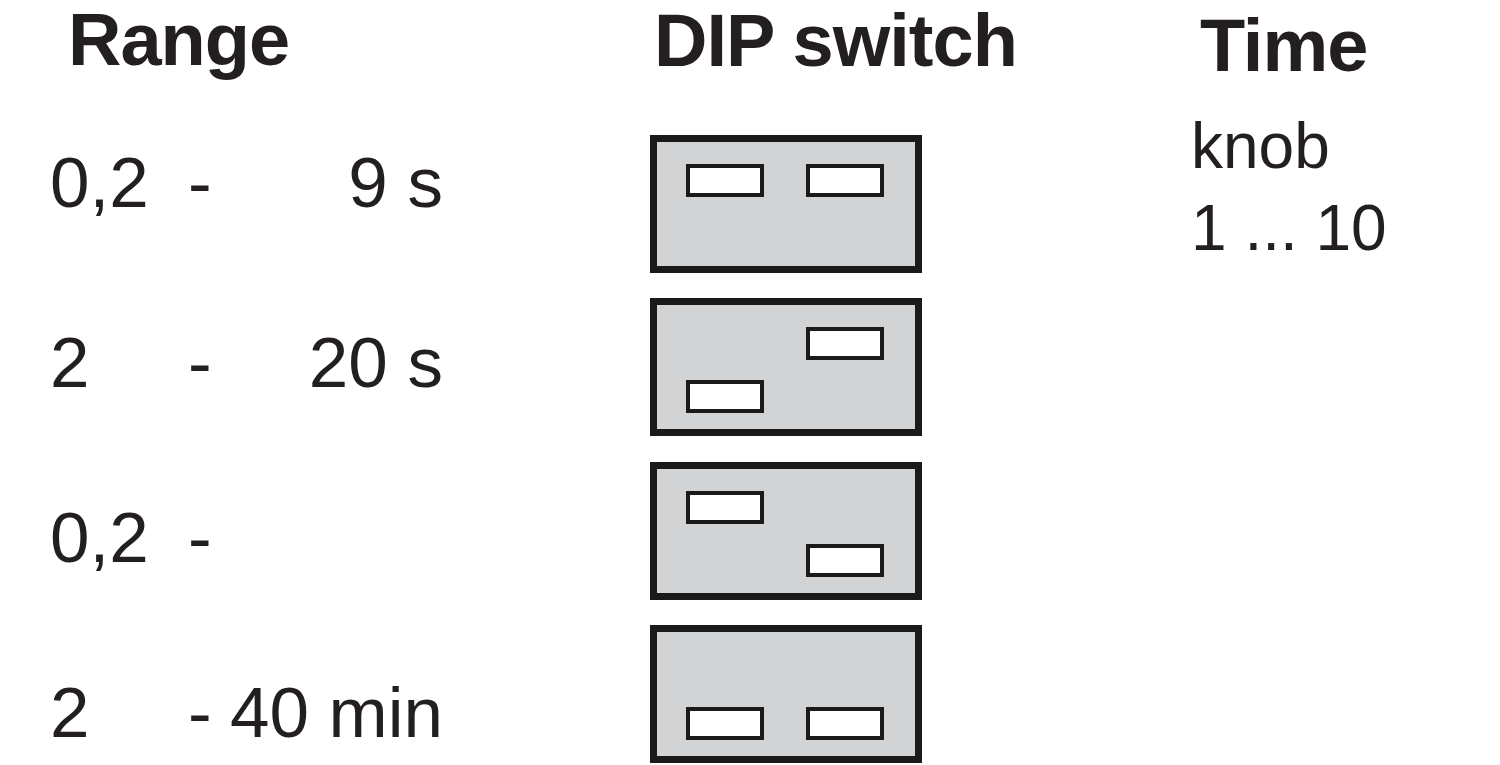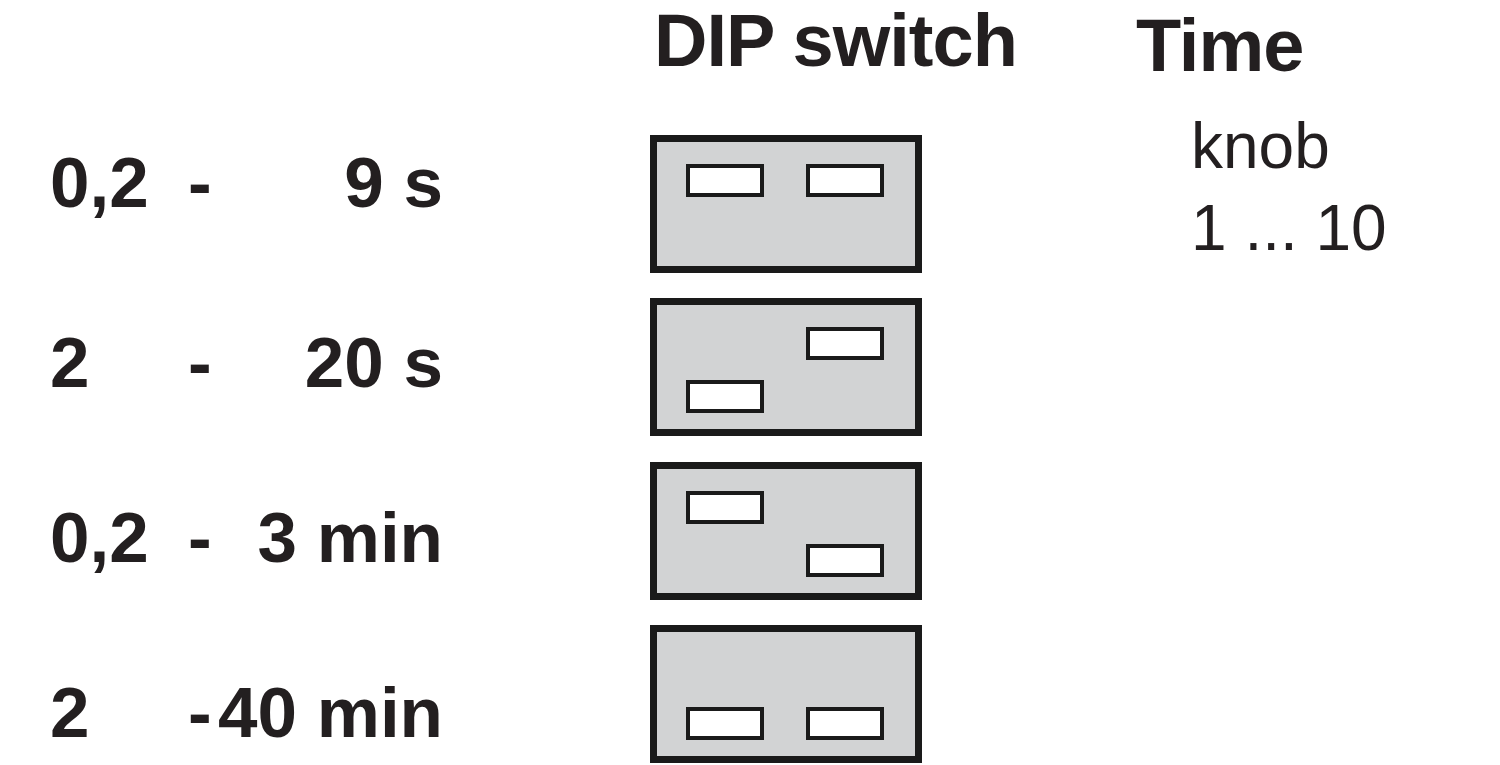--- a/index.html
+++ b/index.html
@@ -24,31 +24,30 @@
   .col-header {
     position: absolute;
     font-weight: bold;
     font-size: 74px;
     line-height: 74px;
     letter-spacing: -1px;
     white-space: nowrap;
   }
   .col-header.range { left: 68px;  top: 3px; }
   .col-header.dip   { left: 654px; top: 4px; }
-  .col-header.time  { left: 1136px; top: 9px; }
+  .col-header.time  { left: 1200px; top: 9px; }
 
   .range-row {
     position: absolute;
     left: 0;
     width: 443px;
     height: 71px;
     font-size: 71px;
     line-height: 71px;
     white-space: nowrap;
-    font-weight: bold;
   }
   .range-row .from { position: absolute; left: 50px; }
   .range-row .sep  { position: absolute; left: 188px; }
   .range-row .to   { position: absolute; right: 0; }
   .range-row.r0 { top: 147px; }
   .range-row.r1 { top: 327px; }
   .range-row.r2 { top: 502px; }
   .range-row.r3 { top: 677px; }
 
   .dip-box {
@@ -83,37 +82,37 @@
     font-size: 64px;
     line-height: 82px;
     white-space: nowrap;
   }
 </style>
 </head>
 <body>
 
 <div class="canvas">
 
+  <div class="col-header range">Range</div>
   <div class="col-header dip">DIP switch</div>
   <div class="col-header time">Time</div>
 
   <div class="range-row r0">
     <span class="from">0,2</span>
     <span class="sep">-</span>
     <span class="to">9 s</span>
   </div>
   <div class="range-row r1">
     <span class="from">2</span>
     <span class="sep">-</span>
     <span class="to">20 s</span>
   </div>
   <div class="range-row r2">
     <span class="from">0,2</span>
     <span class="sep">-</span>
-    <span class="to">3 min</span>
   </div>
   <div class="range-row r3">
     <span class="from">2</span>
     <span class="sep">-</span>
     <span class="to">40 min</span>
   </div>
 
   <div class="dip-box b0">
     <div class="switch pos1 up"></div>
     <div class="switch pos2 up"></div>

